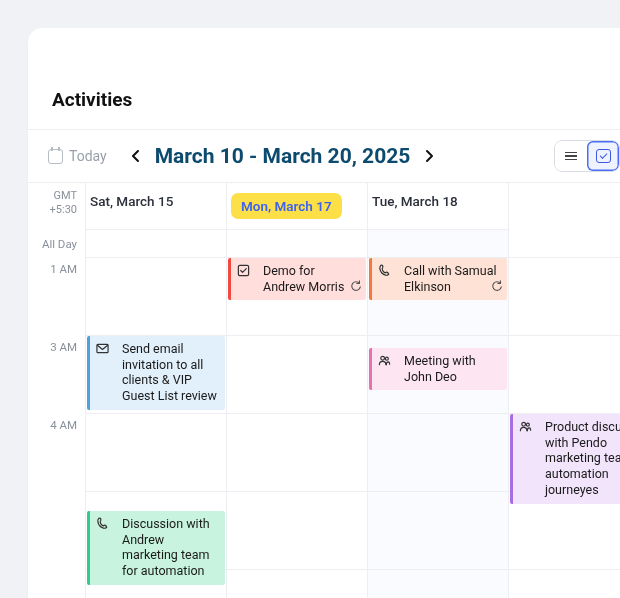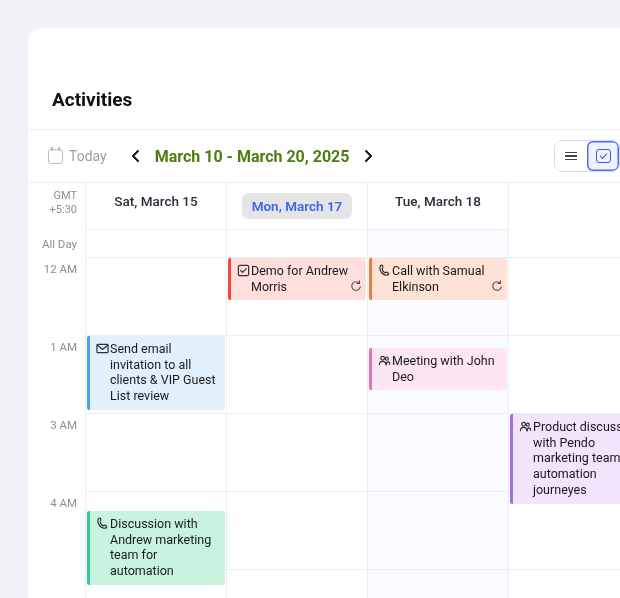--- a/index.html
+++ b/index.html
@@ -43,21 +43,21 @@
       height: 1.5px; background: transparent;
     }
     .cal-icon::after {
       content: ""; position: absolute; top: -3px; left: 2px;
       width: 1.5px; height: 4px; background: #b7bcc5;
       box-shadow: 7px 0 0 #b7bcc5;
     }
     .nav-group { display: flex; align-items: center; gap: 10px; margin-left: 10px; }
     .chevron { cursor: pointer; padding: 4px; color: #1a1a1a; }
     .chevron svg { display: block; }
-    .range { font-size: 16px; font-weight: 700; color: #4d7c0f; }
+    .range { font-size: 21px; font-weight: 700; color: #0c4a6e; }
     .spacer { flex: 1; }
     .view-toggle {
       display: flex; border: 1px solid #d9dde3; border-radius: 8px;
       overflow: hidden; height: 32px;
     }
     .view-btn {
       width: 32px; display: flex; align-items: center; justify-content: center;
       cursor: pointer; background: #fff;
     }
     .view-btn.active {
@@ -80,26 +80,26 @@
       grid-template-columns: 58px repeat(4, 141px);
       border-top: 1px solid #eceef1;
     }
     .tz {
       grid-column: 1; grid-row: 1;
       border-right: 1px solid #eceef1;
       padding: 6px 8px 6px 0;
       text-align: right; font-size: 11px; color: #8a909b; line-height: 1.3;
     }
     .day-head {
-      text-align: center; padding: 10px 4px; font-size: 13.5px; font-weight: 500;
+      text-align: left; padding: 10px 4px; font-size: 13.5px; font-weight: 500;
       border-right: 1px solid #eceef1; border-bottom: 1px solid #eceef1;
       color: #2a2f3a;
     }
     .day-head.today span {
-      background: #e5e5e5; color: #3d63f0; font-weight: 600;
+      background: #fde047; color: #3d63f0; font-weight: 600;
       padding: 5px 10px; border-radius: 7px; display: inline-block;
     }
     .time-col {
       grid-column: 1; border-right: 1px solid #eceef1;
       text-align: right; padding-right: 8px;
       font-size: 11.5px; color: #8a909b;
     }
     .allday-label { height: 28px; line-height: 28px; }
     .hour-label { height: 78px; padding-top: 4px; }
     .day-col {
@@ -111,21 +111,21 @@
       height: 78px; border-bottom: 1px solid #eceef1;
       position: relative;
     }
     .col-today .hour-cell, .col-today .allday-cell { background: #fafbff; }
     .event {
       position: absolute; left: 1px; right: 1px;
       border-left: 3px solid;
       border-radius: 2px;
       padding: 5px 6px 5px 6px;
       font-size: 12.5px; line-height: 1.25;
-      display: flex; gap: 0;
+      display: flex; gap: 12px;
       overflow: hidden;
     }
     .event .txt { flex: 1; }
     .event .ic { flex-shrink: 0; width: 14px; height: 14px; margin-top: 1px; }
     .event .recur { position: absolute; right: 4px; bottom: 4px; }
     .ev-blue { background: #e2f0fb; border-left-color: #4aa3e0; }
     .ev-red { background: #ffdedb; border-left-color: #f04a3e; }
     .ev-orange { background: #ffe2d6; border-left-color: #f07a3e; justify-content: space-between; }
     .ev-pink { background: #fde6f2; border-left-color: #e86fb0; }
     .ev-green { background: #c8f4df; border-left-color: #2ecc8f; }
@@ -176,21 +176,20 @@
     <div class="tz">
       <div>GMT</div>
       <div>+5:30</div>
     </div>
     <div class="day-head"><span>Sat, March 15</span></div>
     <div class="day-head today"><span>Mon, March 17</span></div>
     <div class="day-head"><span>Tue, March 18</span></div>
 
     <div class="time-col">
       <div class="allday-label">All Day</div>
-      <div class="hour-label">12 AM</div>
       <div class="hour-label">1 AM</div>
       <div class="hour-label">3 AM</div>
       <div class="hour-label">4 AM</div>
     </div>
 
     <div class="day-col" id="col-0">
       <div class="allday-cell"></div>
       <div class="hour-cell"></div>
       <div class="hour-cell">
           <div class="event ev-blue" style="top: 0px; height: 74px;">

